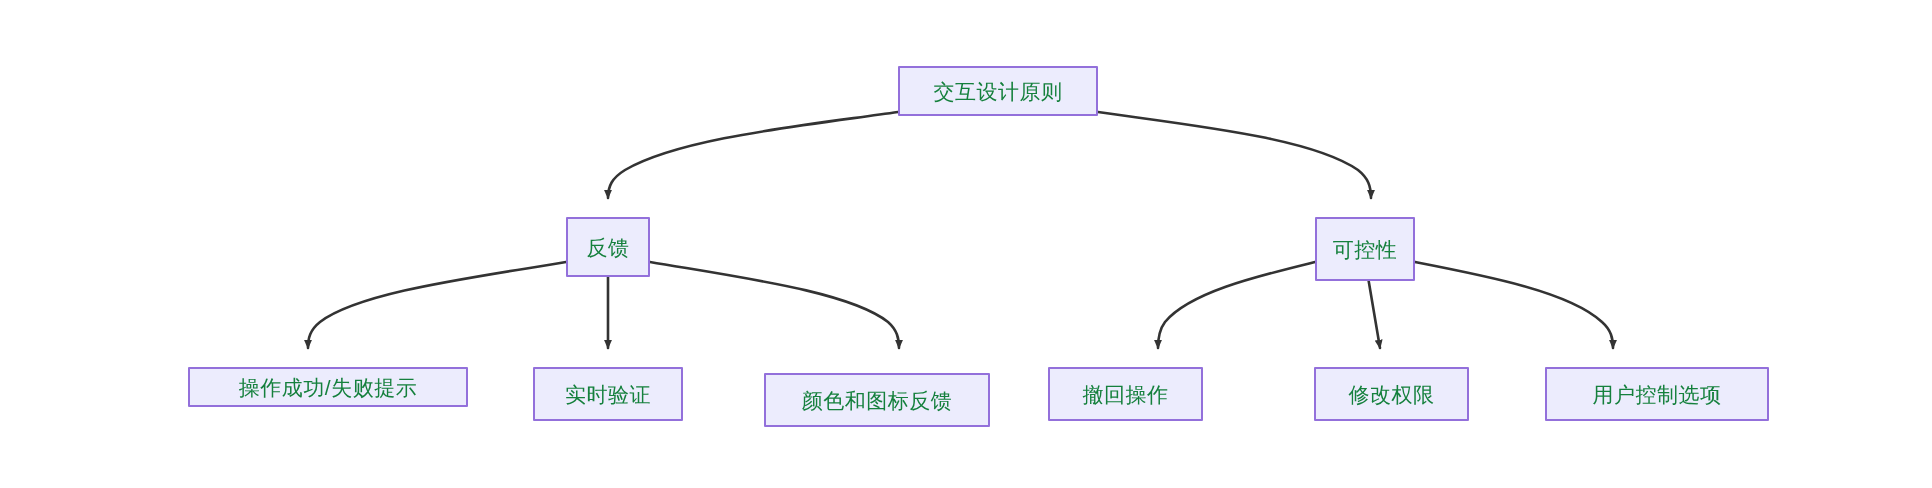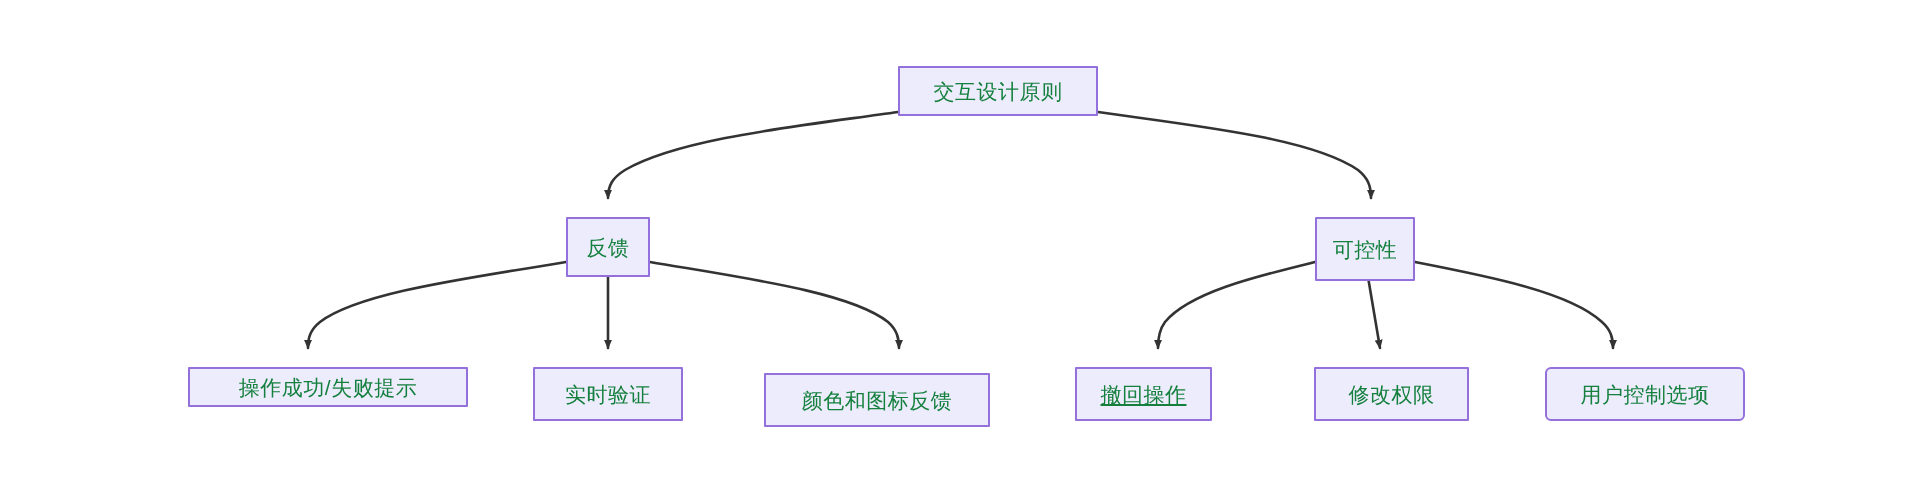--- a/index.html
+++ b/index.html
@@ -93,25 +93,25 @@
   </div>
 
   <div class="node" style="left:533px; top:367px; width:150px; height:54px;text-align:right;">
     <span class="node-label">实时验证</span>
   </div>
 
   <div class="node" style="left:764px; top:373px; width:226px; height:54px;">
     <span class="node-label">颜色和图标反馈</span>
   </div>
 
-  <div class="node" style="left:1075px; top:367px; width:137px; height:54px;text-decoration:underline;">
+  <div class="node" style="left:1048px; top:367px; width:155px; height:54px;">
     <span class="node-label">撤回操作</span>
   </div>
 
   <div class="node" style="left:1314px; top:367px; width:155px; height:54px;justify-content:center;">
     <span class="node-label">修改权限</span>
   </div>
 
-  <div class="node" style="left:1545px; top:367px; width:200px; height:54px;border-radius:6px;">
+  <div class="node" style="left:1545px; top:367px; width:224px; height:54px;">
     <span class="node-label">用户控制选项</span>
   </div>
 
 </div>
 
 </body></html>

